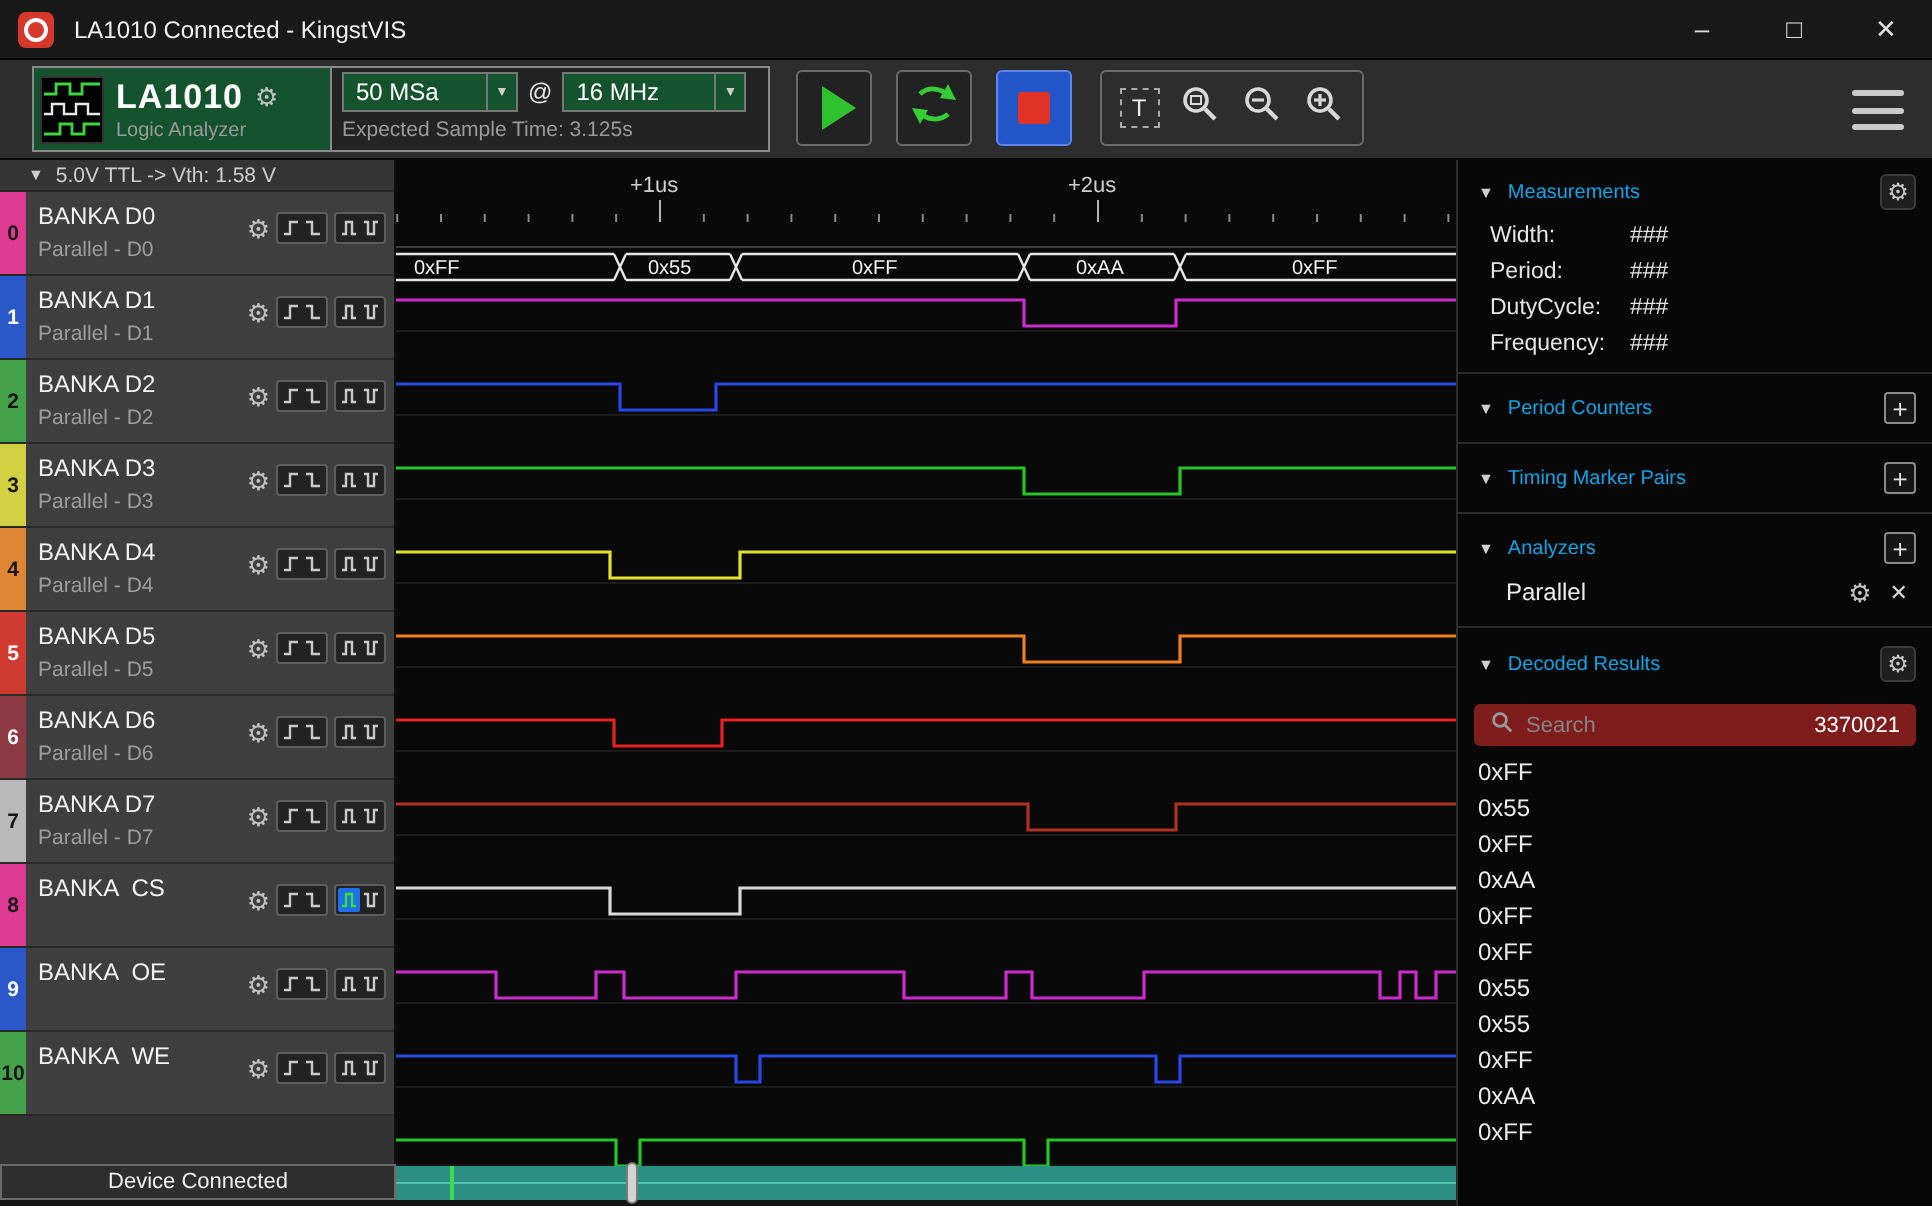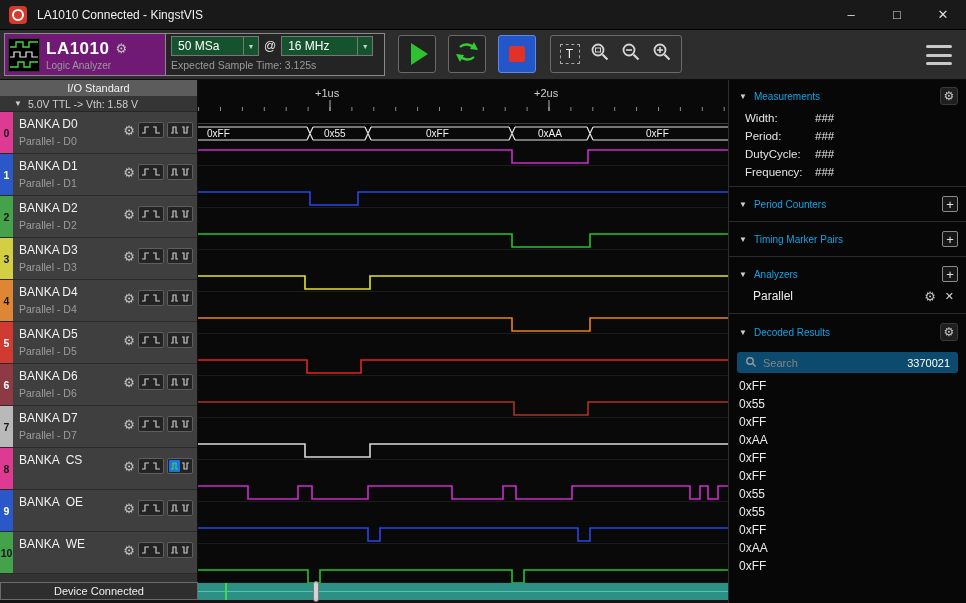--- a/index.html
+++ b/index.html
@@ -9,21 +9,21 @@
   
   .titlebar{position:absolute;left:0;top:0;width:966px;height:30px;background:#191919;border-bottom:1px solid #000;display:flex;align-items:center}
   .app-icon{width:18px;height:18px;margin:0 10px 0 9px;border-radius:4px;background:#d6382c;position:relative;flex:none}
   .app-icon::after{content:'';position:absolute;left:3px;top:3px;width:8px;height:8px;border:2px solid #fff;border-radius:50%}
   .title-text{font-size:12px;color:#f0f0f0}
   .win-controls{margin-left:auto;display:flex;height:100%}
   .win-btn{width:46px;height:100%;display:flex;align-items:center;justify-content:center;font-size:13px;color:#ddd}
 
   
   .toolbar{position:absolute;left:0;top:30px;width:966px;height:50px;background:#2d2d2d;border-bottom:1px solid #0c0c0c}
-  .logo-box{position:absolute;left:4px;top:3px;width:172px;height:43px;border:1px solid #8a8a8a;background:#701a75;display:flex;align-items:center;padding:3px}
+  .logo-box{position:absolute;left:16px;top:3px;width:172px;height:43px;border:1px solid #8a8a8a;background:#14532d;display:flex;align-items:center;padding:3px}
   .logo-wave{width:32px;height:34px;background:#000;border:1px solid #333;margin-right:6px;flex:none}
   .logo-name-row{display:flex;align-items:center;gap:6px}
   .logo-name{font-size:17px;font-weight:bold;color:#fff;letter-spacing:.5px}
   .logo-sub{font-size:10px;color:#9a9a9a;margin-top:1px}
   .gear{color:#c0c0c0;font-size:13px;line-height:1}
   .sample-box{position:absolute;left:165px;top:3px;width:220px;height:43px;border:1px solid #8a8a8a;background:#242424;padding:2px 5px}
   .sample-row{display:flex;align-items:center;gap:5px}
   .select{height:20px;background:#14532d;border:1px solid #777;display:flex;align-items:center;font-size:12px;color:#fff}
   .select .val{padding:0 6px;flex:1;white-space:nowrap}
   .select .arrow{width:15px;align-self:stretch;border-left:1px solid #777;display:flex;align-items:center;justify-content:center;font-size:7px;color:#ccc}
@@ -72,21 +72,21 @@
   .sec-head{display:flex;align-items:center;padding:7px 8px 4px 10px;gap:7px}
   .sec-title{font-size:10px;color:#0ea5e9;flex:1}
   .icon-btn{width:18px;height:18px;background:#1f1f1f;border:1px solid #3a3a3a;border-radius:3px;display:flex;align-items:center;justify-content:center;color:#c5c5c5;font-size:12px;flex:none}
   .plus-btn{width:16px;height:16px;border:1px solid #8a8a8a;border-radius:2px;background:#161616;display:flex;align-items:center;justify-content:center;color:#e0e0e0;font-size:13px;line-height:1;flex:none}
   .meas-row{display:flex;padding-left:16px;height:18px;align-items:center;font-size:11.5px;color:#e4e4e4}
   .meas-label{width:70px}
   .sep{border-top:1px solid #2b2b2b;margin:5px 0 2px 0}
   .analyzer-item{display:flex;align-items:center;padding:3px 12px 5px 24px;font-size:12px;color:#ededed;gap:9px}
   .analyzer-item .name{flex:1}
   .x-icon{color:#d8d8d8;font-size:11px}
-  .searchbox{margin:7px 8px 4px 8px;height:21px;background:#0c4a6e;border-radius:3px;display:flex;align-items:center;padding:0 8px;gap:6px}
+  .searchbox{margin:7px 8px 4px 8px;height:21px;background:#7f1d1d;border-radius:3px;display:flex;align-items:center;padding:0 8px;gap:6px}
   .searchbox input{background:transparent;border:none;outline:none;color:#e8e8e8;font-size:11px;flex:1;font-family:inherit;min-width:0}
   .searchbox input::placeholder{color:#848484}
   .search-count{font-size:11px;color:#fff}
   .result-item{height:18px;display:flex;align-items:center;padding-left:10px;font-size:12px;color:#ececec}
 
   
   .overview{position:absolute;left:198px;top:583px;width:530px;height:17px;background:#2c9184}
   .overview-line{position:absolute;left:0;top:8px;width:530px;height:1px;background:#55c2b0}
   .overview-tick{position:absolute;left:27px;top:0;width:2px;height:17px;background:#3ddc4e}
   .overview-handle{position:absolute;left:115px;top:-2px;width:6px;height:21px;background:#d4d4d4;border:1px solid #7a7a7a;border-radius:3px}
@@ -183,21 +183,20 @@
   </div>
 
   <div class="hamburger">
     <div></div>
       <div></div>
       <div></div>
   </div>
 </div>
 
 <div class="sidebar">
-  <div class="io-header">I/O Standard</div>
   <div class="io-value">
     <span class="caret">▼</span>
     <span>5.0V TTL -&gt; Vth: 1.58 V</span>
   </div>
 
     <div class="ch-row" id="chrow-0">
       <div class="badge" style="background-color: rgb(223, 58, 146); color: rgb(22, 22, 22);">0</div>
       <div class="ch-labels">
         <div class="ch-name">BANKA D0</div>
         <div class="ch-sub">Parallel - D0</div>

